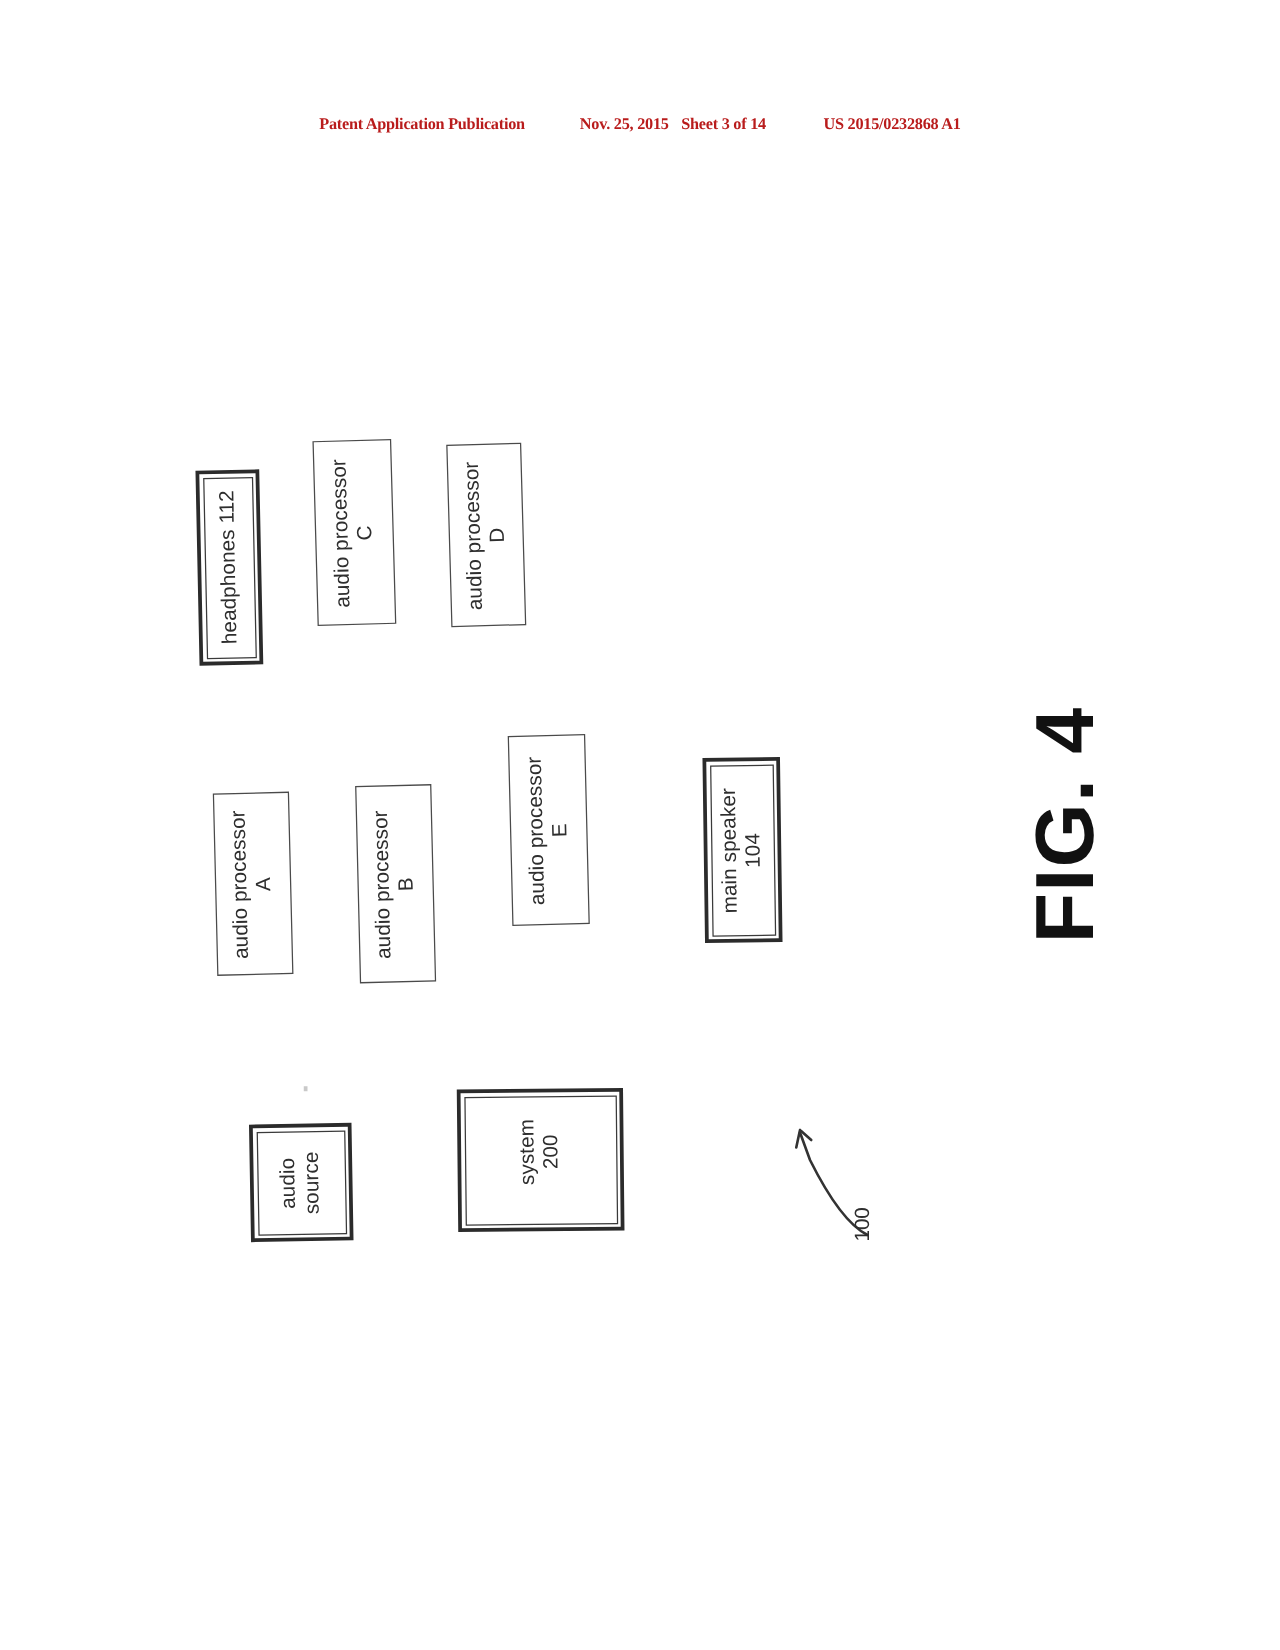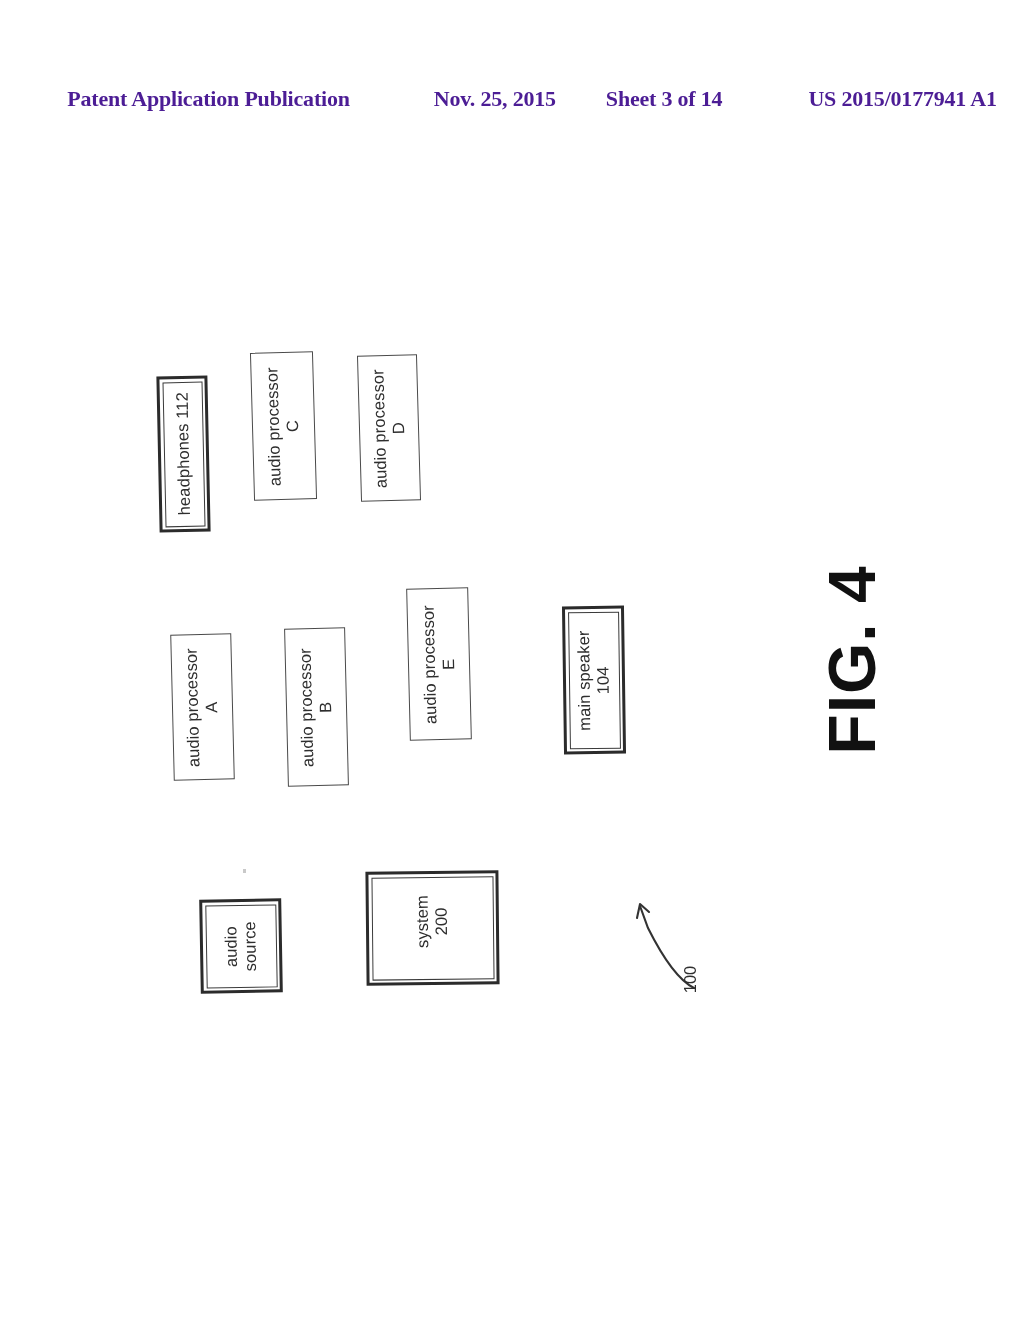--- a/index.html
+++ b/index.html
@@ -24,24 +24,23 @@
     width: 1024px;
     height: 34px;
     display: flex;
     align-items: center;
     justify-content: center;
     white-space: nowrap;
   }
   #page-header .hdr-seg {
     font-family: "Liberation Serif", serif;
     font-weight: bold;
-    font-size: 22px;
+    font-size: 13px;
     letter-spacing: -0.2px;
-    color: #4c1d95;
-    margin-left: 40px;
+    color: #b91c1c;
   }
   #page-header .gap-a { width: 44px; }
   #page-header .gap-b { width: 10px; }
   #page-header .gap-c { width: 46px; }
 
   
   #figure-canvas {
     position: absolute;
     top: 0;
     left: 0;
@@ -156,21 +155,21 @@
 </head>
 <body>
 
 <div id="page-header">
   <span class="hdr-seg">Patent Application Publication</span>
   <span class="gap-a"></span>
   <span class="hdr-seg">Nov. 25, 2015</span>
   <span class="gap-b"></span>
   <span class="hdr-seg">Sheet 3 of 14</span>
   <span class="gap-c"></span>
-  <span class="hdr-seg">US 2015/0177941 A1</span>
+  <span class="hdr-seg">US 2015/0232868 A1</span>
 </div>
 
 <div id="figure-canvas">
 
   <div class="fig-box border-heavy" style="left:158px; top:376px; width:51px; height:156px; transform: rotate(-1.2deg);">
     <div class="rot-label">
       <span>headphones 112</span>
     </div>
   </div>
 

